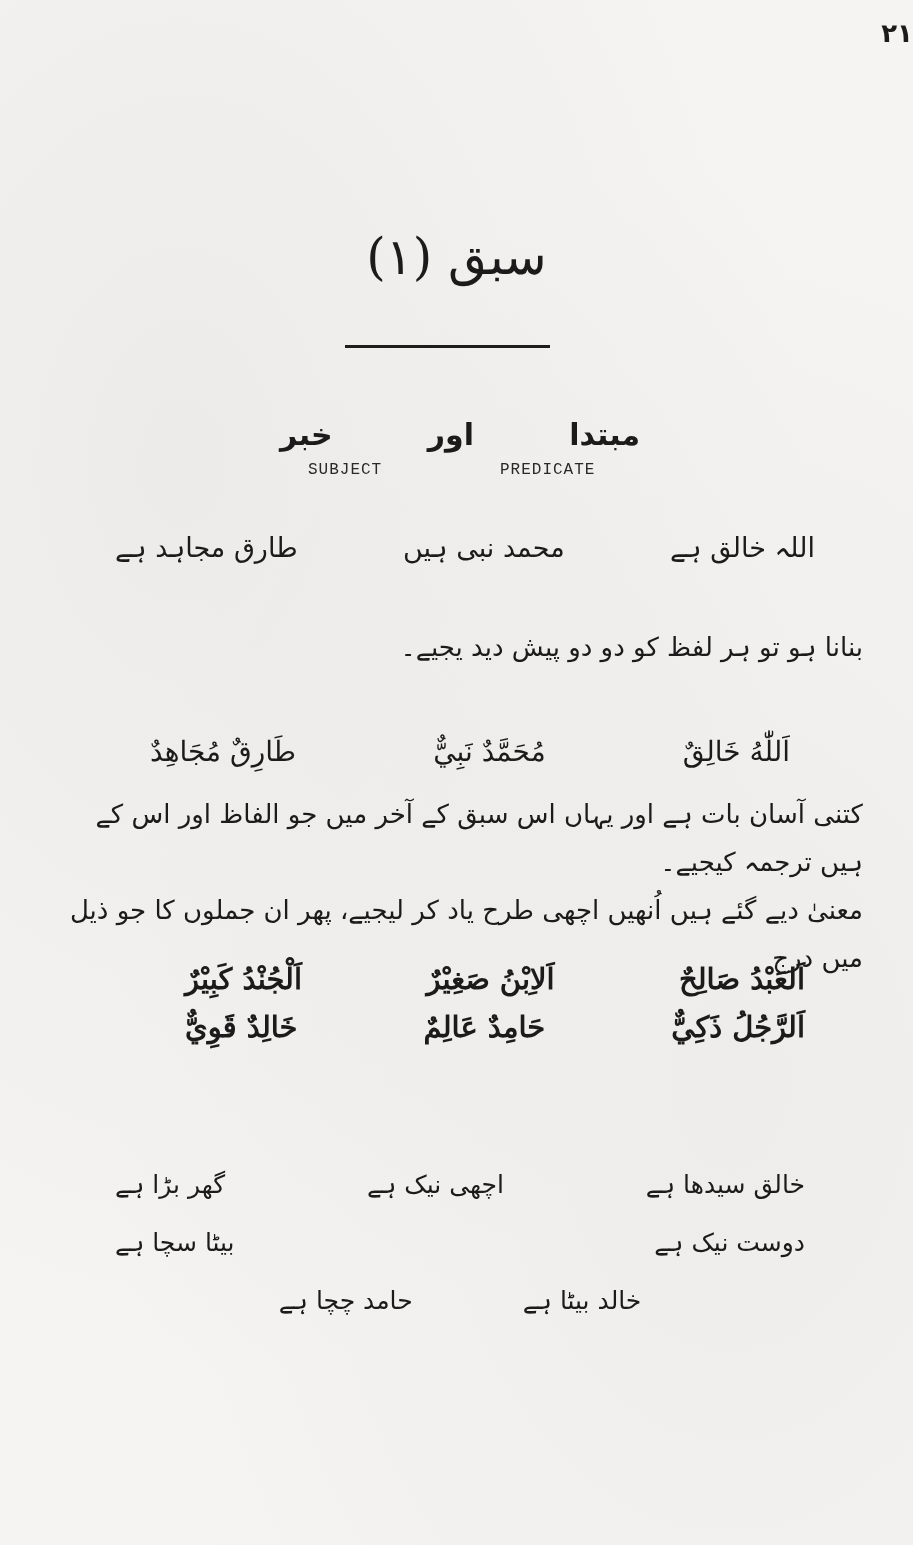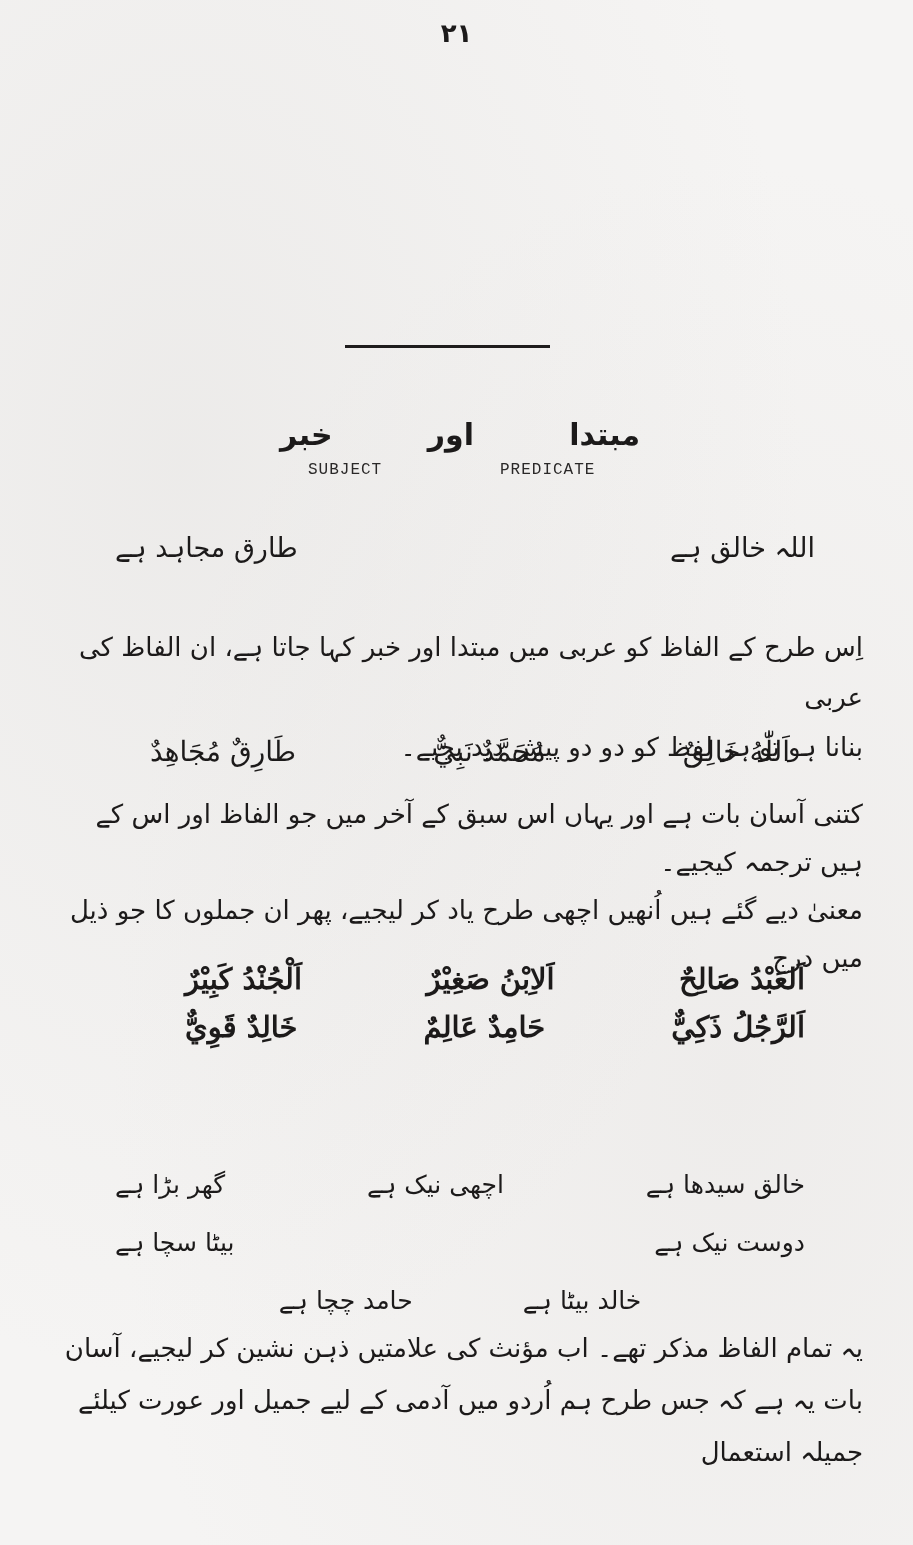--- a/index.html
+++ b/index.html
@@ -21,21 +21,20 @@
       background:
         radial-gradient(ellipse at 20% 30%, rgba(220,218,216,0.35), transparent 60%),
         radial-gradient(ellipse at 80% 70%, rgba(225,222,220,0.35), transparent 60%),
         #f5f4f3;
     }
     .abs { position: absolute; }
     .rtl { direction: rtl; unicode-bidi: isolate; }
 
     .page-number {
       left: 0; right: 0; top: 18px;
-      text-align: center;
       font-size: 26px;
       font-weight: bold;
       letter-spacing: 1px;
     }
     .lesson-title {
       left: 0; right: 0; top: 232px;
       text-align: center;
       font-family: "DejaVu Serif", serif;
       font-size: 50px;
       line-height: 1;
@@ -127,37 +126,38 @@
     }
     .para3 { top: 1322px; line-height: 52px; }
   </style>
 </head>
 <body>
 
 <div class="page">
 
   <div class="abs page-number rtl">۲۱</div>
 
+  <div class="abs lesson-title rtl">سبق (۱)</div>
   <div class="abs title-rule"></div>
 
   <div class="abs heading-row rtl">
     <span>مبتدا</span>
     <span>اور</span>
     <span>خبر</span>
   </div>
   <div class="abs label-en label-subject">SUBJECT</div>
   <div class="abs label-en label-predicate">PREDICATE</div>
 
   <div class="abs example-row rtl">
     <span>اللہ خالق ہے</span>
+    <span>محمد نبی ہیں</span>
     <span>طارق مجاہد ہے</span>
   </div>
 
   <div class="abs para para1 rtl">
-    <div>اِس طرح کے الفاظ کو عربی میں مبتدا اور خبر کہا جاتا ہے، ان الفاظ کی عربی</div>
     <div>بنانا ہو تو ہر لفظ کو دو دو پیش دید یجیے۔</div>
   </div>
 
   <div class="abs vocalized-row rtl">
     <span>اَللّٰهُ خَالِقٌ</span>
     <span>مُحَمَّدٌ نَبِيٌّ</span>
     <span>طَارِقٌ مُجَاهِدٌ</span>
   </div>
 
   <div class="abs para para2 rtl">
@@ -189,18 +189,14 @@
     <div class="row">
       <span>دوست نیک ہے</span>
       <span>بیٹا سچا ہے</span>
     </div>
     <div class="row last">
       <span>خالد بیٹا ہے</span>
       <span>حامد چچا ہے</span>
     </div>
   </div>
 
-  <div class="abs para para3 rtl">
-    <div>یہ تمام الفاظ مذکر تھے۔ اب مؤنث کی علامتیں ذہن نشین کر لیجیے، آسان</div>
-    <div>بات یہ ہے کہ جس طرح ہم اُردو میں آدمی کے لیے جمیل اور عورت کیلئے جمیلہ استعمال</div>
-  </div>
 
 </div>
 
 </body></html>

